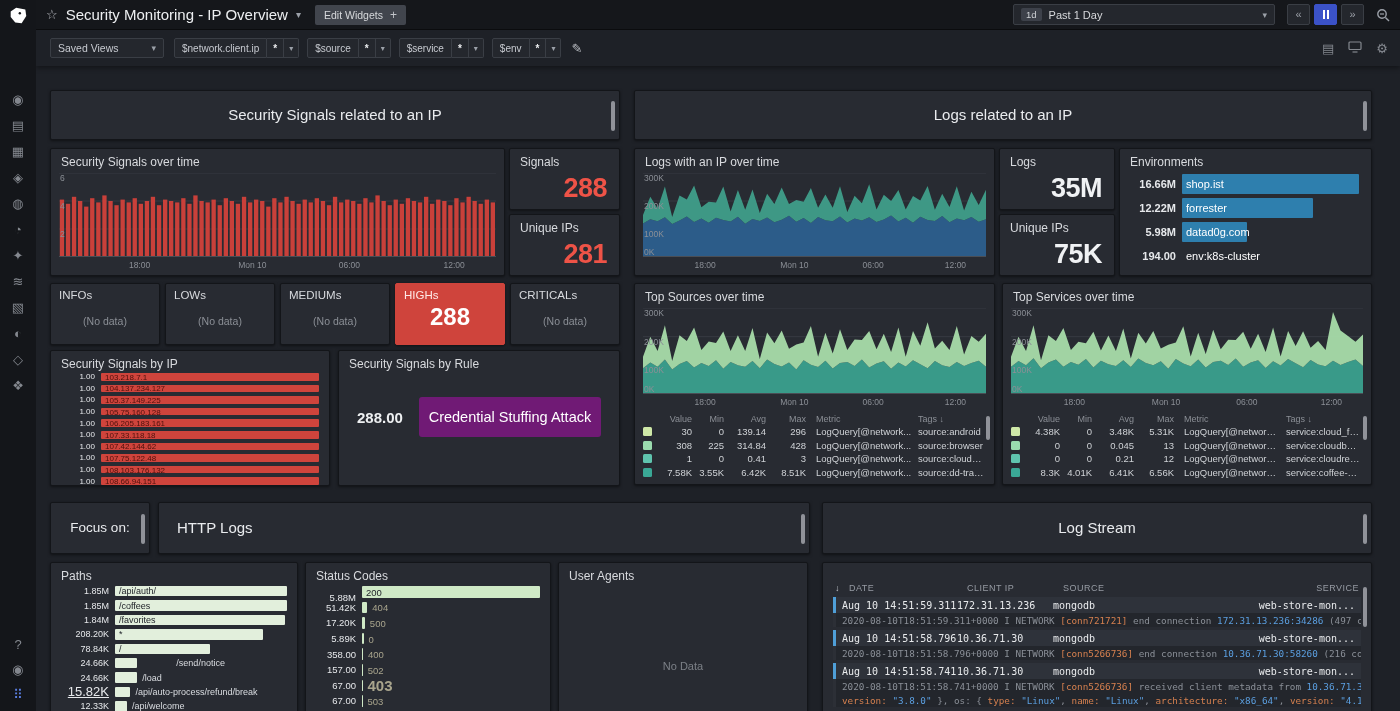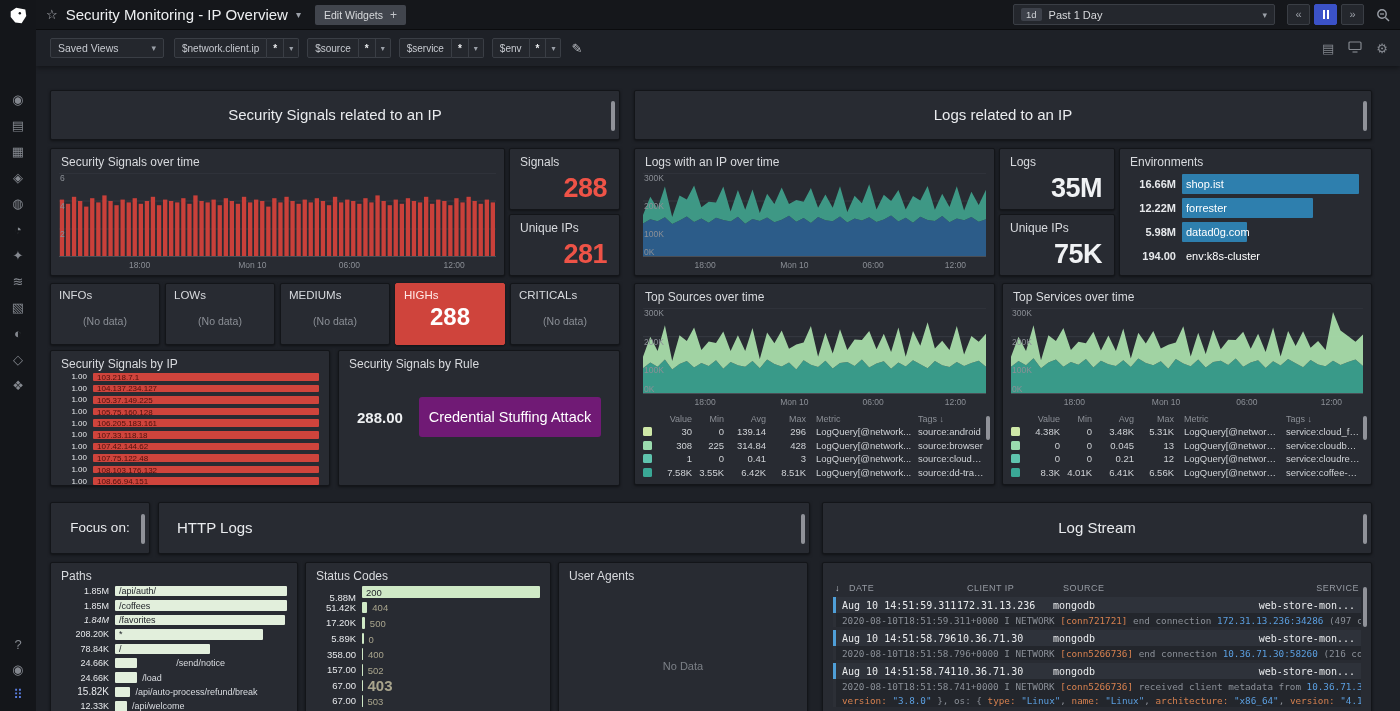--- a/index.html
+++ b/index.html
@@ -370,21 +370,21 @@
           <span class="tl-barwrap">
             <span class="tl-bar" style="width: 0%; background: rgb(46, 127, 174);"></span>
             <span class="tl-label" style="font-size: 11px; left: 4px; color: rgb(255, 255, 255);">env:k8s-cluster</span>
           </span>
         </div>
       </div>
   </div>
 
   <div class="panel" style="left:50px;top:350px;width:280px;height:136px">
     <div class="ptitle">Security Signals by IP</div>
-    <div id="byip-list" style="position:absolute;left:2px;right:6px;top:20px">
+    <div id="byip-list" style="position:absolute;left:10px;right:6px;top:20px">
         <div class="tl-row" style="height: 11.6px;">
           <span class="tl-val" style="width: 30px; font-size: 8px;">1.00</span>
           <span class="tl-barwrap">
             <span class="tl-bar" style="width: 100%; background: rgb(207, 68, 60);"></span>
             <span class="tl-label" style="font-size: 8px; left: 4px; color: rgb(78, 16, 12);">103.218.7.1</span>
           </span>
         </div>
         <div class="tl-row" style="height: 11.6px;">
           <span class="tl-val" style="width: 30px; font-size: 8px;">1.00</span>
           <span class="tl-barwrap">
@@ -623,21 +623,21 @@
           </span>
         </div>
         <div class="tl-row" style="height: 14.4px;">
           <span class="tl-val" style="width: 52px; font-size: 9px;">1.85M</span>
           <span class="tl-barwrap">
             <span class="tl-bar" style="width: 100%; background: rgb(226, 239, 220);"></span>
             <span class="tl-label" style="font-size: 9px; left: 4px; color: rgb(33, 36, 42);">/coffees</span>
           </span>
         </div>
         <div class="tl-row" style="height: 14.4px;">
-          <span class="tl-val" style="width: 52px; font-size: 9px; font-style: italic;">1.84M</span>
+          <span class="tl-val" style="width: 52px; font-size: 9px;">1.84M</span>
           <span class="tl-barwrap">
             <span class="tl-bar" style="width: 99%; background: rgb(226, 239, 220);"></span>
             <span class="tl-label" style="font-size: 9px; left: 4px; color: rgb(33, 36, 42);">/favorites</span>
           </span>
         </div>
         <div class="tl-row" style="height: 14.4px;">
           <span class="tl-val" style="width: 52px; font-size: 9px;">208.20K</span>
           <span class="tl-barwrap">
             <span class="tl-bar" style="width: 86%; background: rgb(226, 239, 220);"></span>
             <span class="tl-label" style="font-size: 9px; left: 4px; color: rgb(33, 36, 42);">*</span>
@@ -658,21 +658,21 @@
           </span>
         </div>
         <div class="tl-row" style="height: 14.4px;">
           <span class="tl-val" style="width: 52px; font-size: 9px;">24.66K</span>
           <span class="tl-barwrap">
             <span class="tl-bar" style="width: 13%; background: rgb(226, 239, 220);"></span>
             <span class="tl-label" style="font-size: 9px; left: calc(13% + 5px); color: rgb(217, 220, 224);">/load</span>
           </span>
         </div>
         <div class="tl-row" style="height: 14.4px;">
-          <span class="tl-val" style="width: 52px; font-size: 10px;">15.82K</span>
+          <span class="tl-val" style="width: 52px; font-size: 13px; text-decoration: underline;">15.82K</span>
           <span class="tl-barwrap">
             <span class="tl-bar" style="width: 9%; background: rgb(226, 239, 220);"></span>
             <span class="tl-label" style="font-size: 9px; left: calc(9% + 5px); color: rgb(217, 220, 224);">/api/auto-process/refund/break</span>
           </span>
         </div>
         <div class="tl-row" style="height: 14.4px;">
           <span class="tl-val" style="width: 52px; font-size: 9px;">12.33K</span>
           <span class="tl-barwrap">
             <span class="tl-bar" style="width: 7%; background: rgb(226, 239, 220);"></span>
             <span class="tl-label" style="font-size: 9px; left: calc(7% + 5px); color: rgb(217, 220, 224);">/api/welcome</span>

